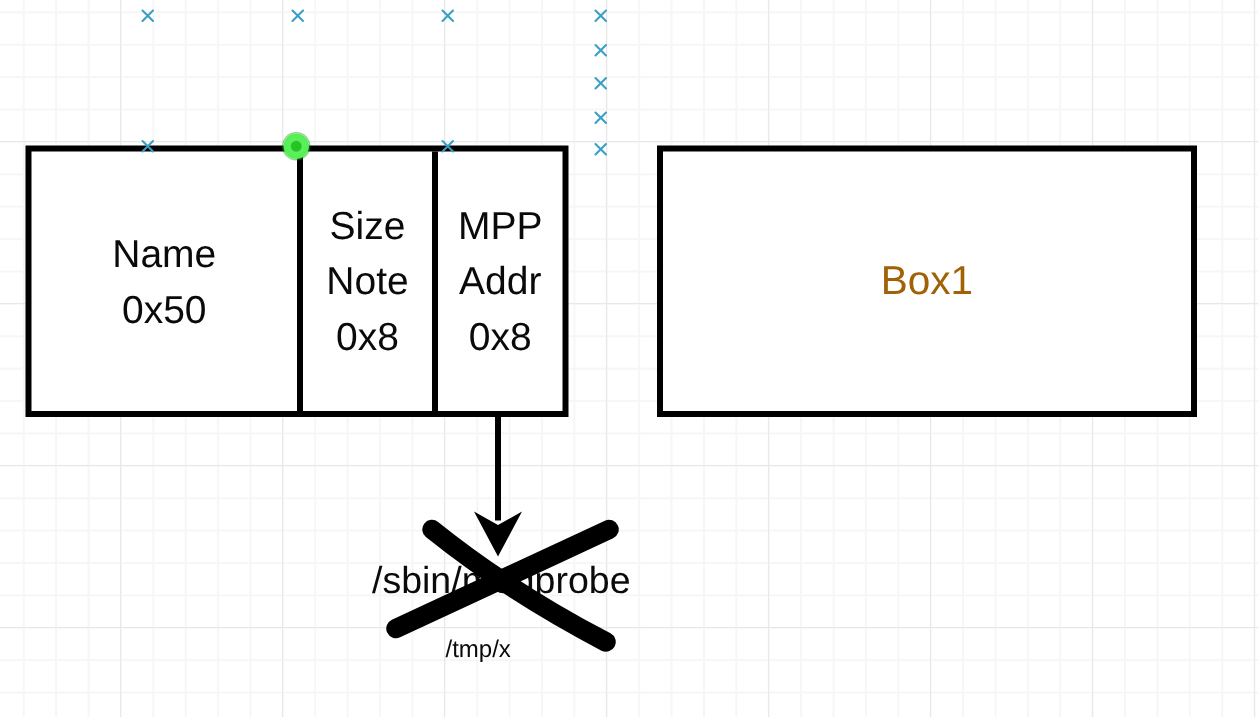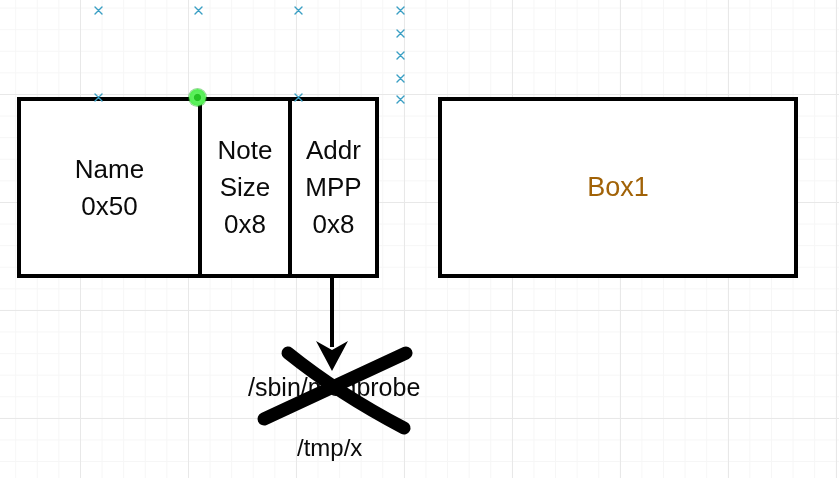--- a/index.html
+++ b/index.html
@@ -122,46 +122,46 @@
     left: 248px;
     top: 373px;
     font-size: 25px;
     line-height: 28px;
     color: #0a0a0a;
     white-space: nowrap;
   }
   .label-tmpx {
     position: absolute;
     left: 297px;
-    top: 434px;
-    font-size: 24px;
+    top: 420px;
+    font-size: 16px;
     line-height: 28px;
     color: #0a0a0a;
     white-space: nowrap;
   }
 </style>
 </head>
 <body>
 
 <div id="canvas">
 
 
   <div class="shape struct-box">
     <div class="cell cell-name">
       <span>Name</span>
       <span>0x50</span>
     </div>
     <div class="cell cell-note">
+      <span>Size</span>
       <span>Note</span>
-      <span>Size</span>
       <span>0x8</span>
     </div>
     <div class="cell cell-mpp">
+      <span>MPP</span>
       <span>Addr</span>
-      <span>MPP</span>
       <span>0x8</span>
     </div>
   </div>
 
   <div class="shape box1">
     <span>Box1</span>
   </div>
 
   <div id="anchor-markers">
       <div class="anchor-x" style="left: 94px; top: 6px;">

